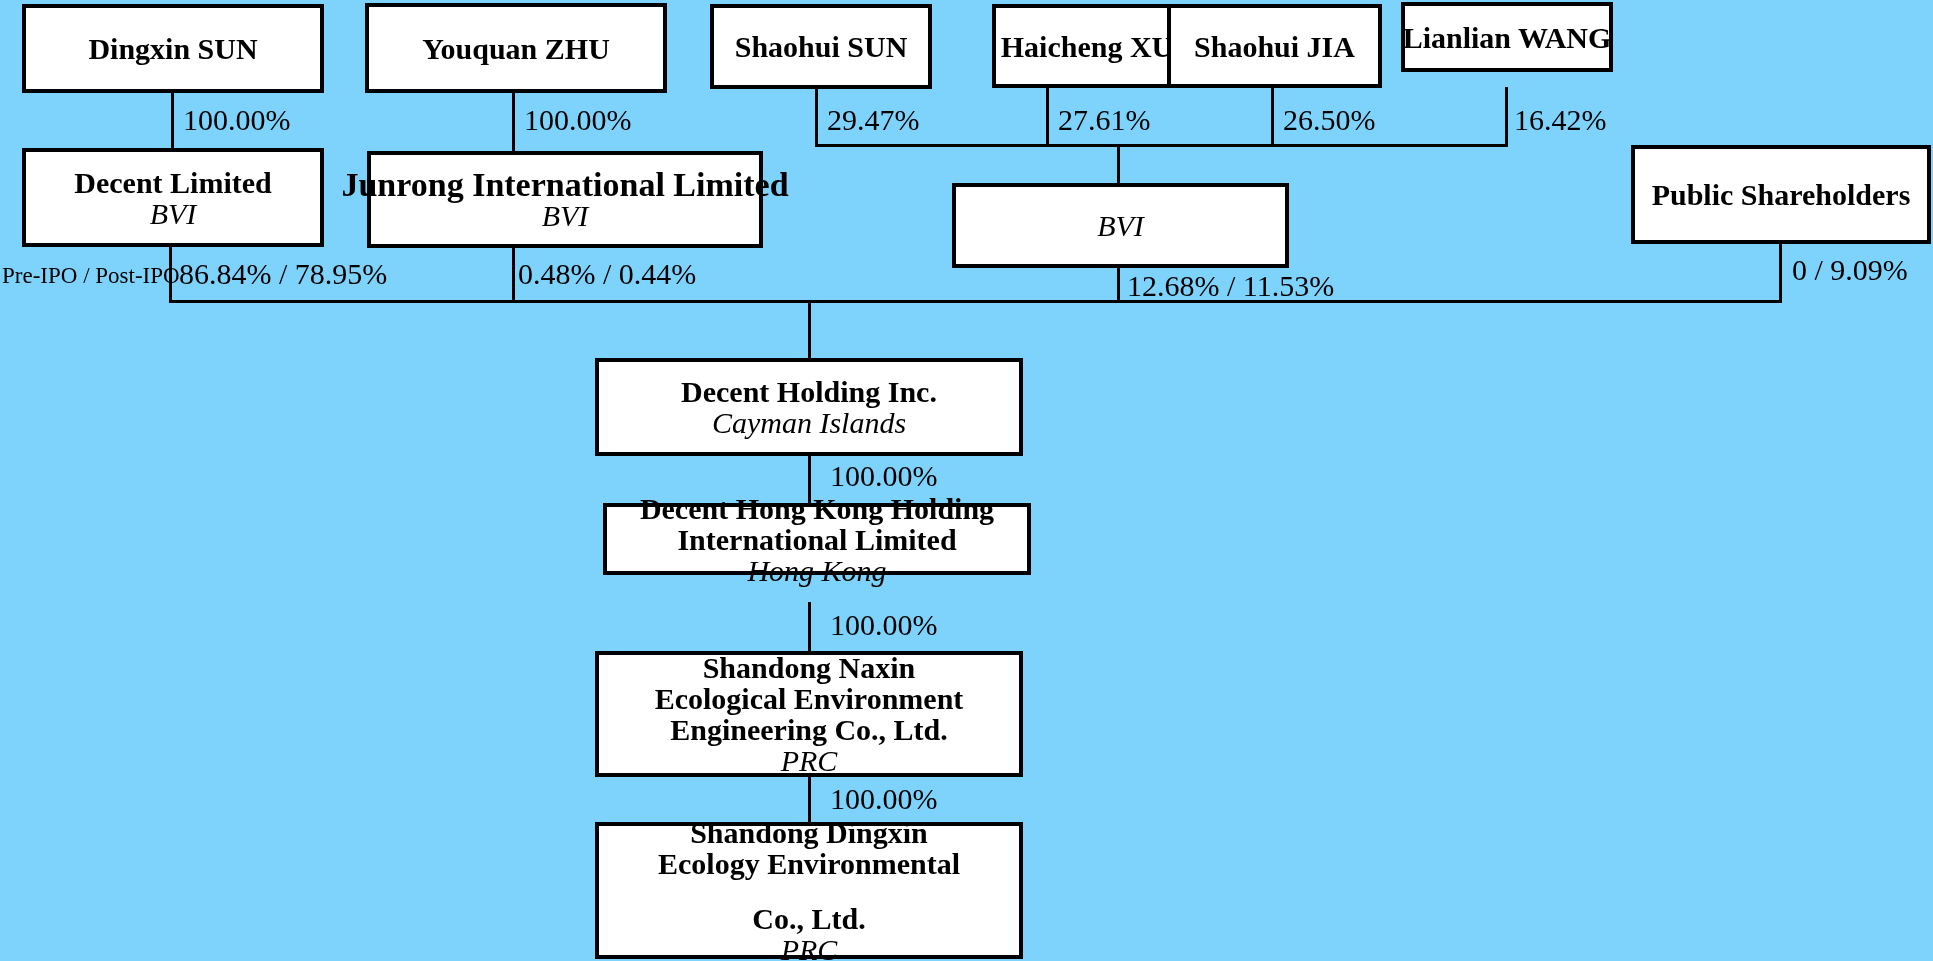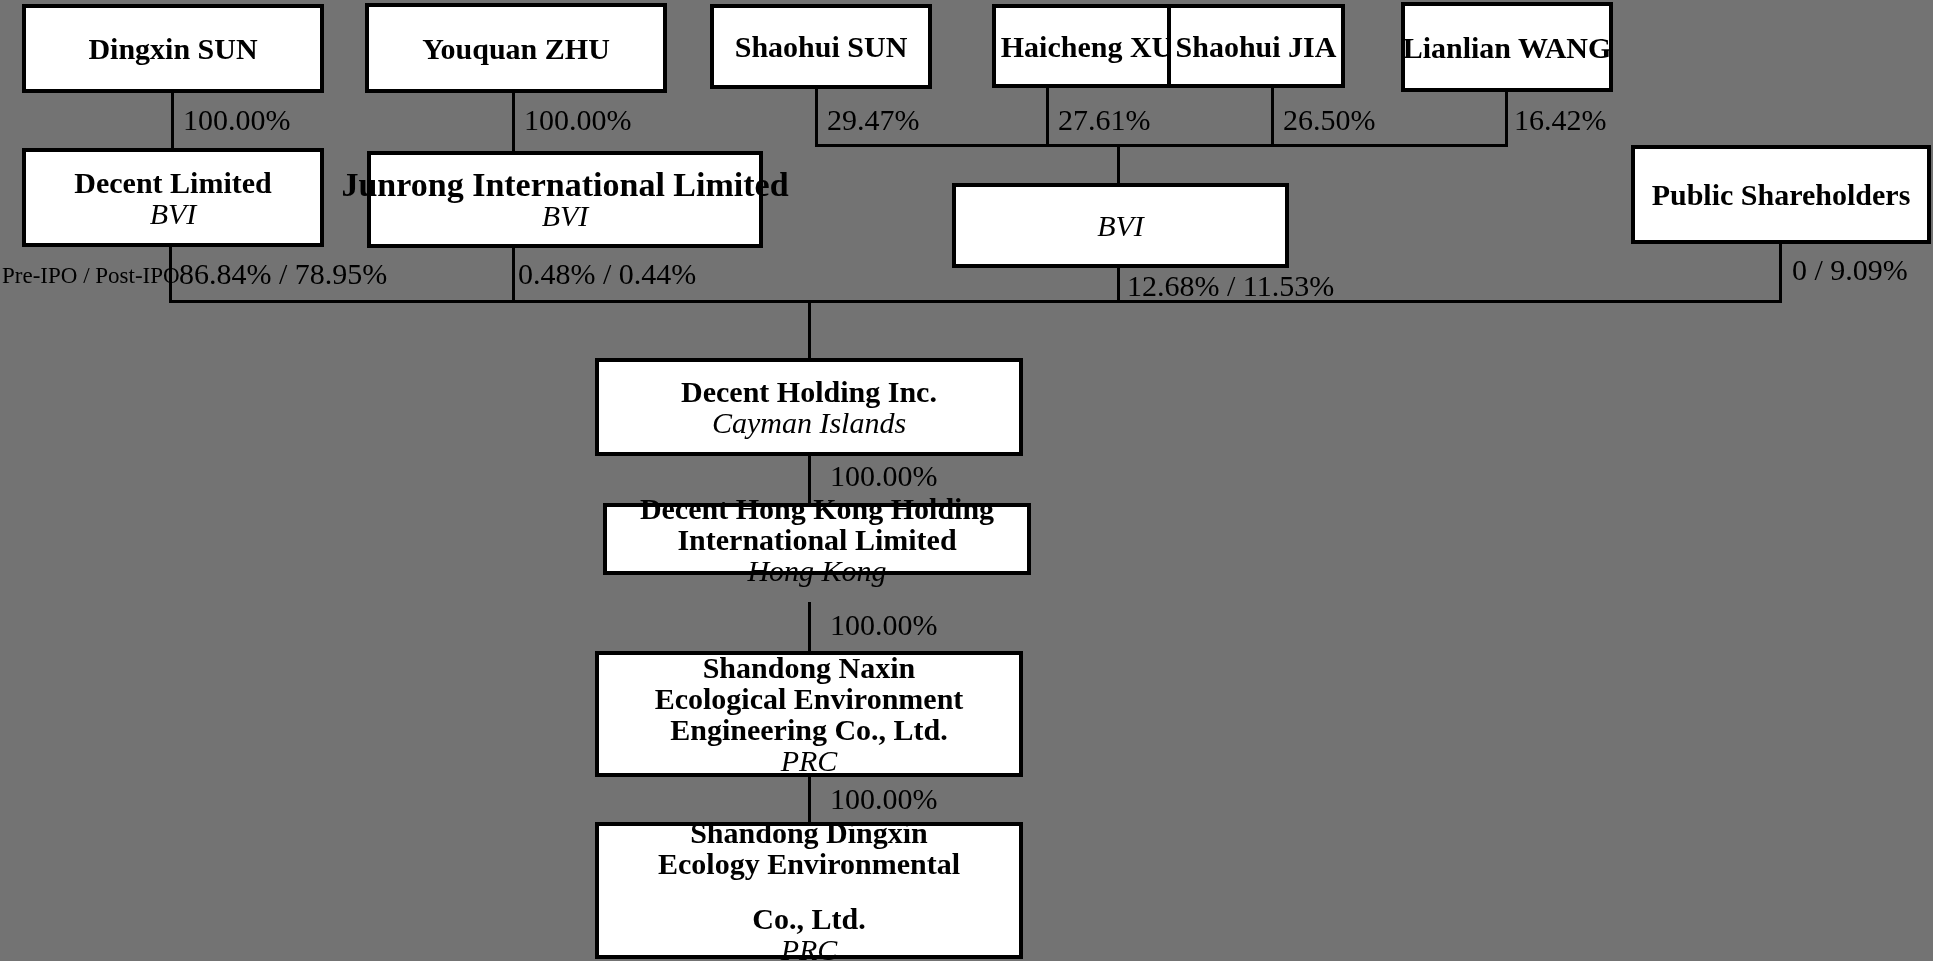--- a/index.html
+++ b/index.html
@@ -1,19 +1,19 @@
 <!DOCTYPE html>
 <html><head>
 <meta charset="utf-8">
 <style>
   html,body{margin:0;padding:0;background:#ffffff;}
   .stage{
     position:relative;
     width:1933px;height:961px;
-    background:#737373;
+    background:#7dd3fc;
     font-family:"Liberation Serif","DejaVu Serif",serif;
     color:#000;
     overflow:hidden;
   }
   .node{
     position:absolute;
     border:4px solid #000;
     background:#fff;
     display:flex;
     flex-direction:column;
@@ -83,24 +83,24 @@
   </div>
   <div class="node" style="left:365px;top:3px;width:302px;height:90px;">
     <div class="nm">Youquan ZHU</div>
   </div>
   <div class="node" style="left:710px;top:4px;width:222px;height:85px;">
     <div class="nm">Shaohui SUN</div>
   </div>
   <div class="node" style="left:992px;top:4px;width:190px;height:84px;">
     <div class="nm">Haicheng XU</div>
   </div>
-  <div class="node" style="left:1167px;top:4px;width:178px;height:84px;">
+  <div class="node" style="left:1167px;top:4px;width:215px;height:84px;">
     <div class="nm">Shaohui JIA</div>
   </div>
-  <div class="node" style="left:1401px;top:2px;width:212px;height:90px;text-align:right;">
+  <div class="node" style="left:1401px;top:2px;width:212px;height:70px;text-align:right;">
     <div class="nm">Lianlian WANG</div>
   </div>
 
   <div class="pct" style="left:183px;top:105px;">100.00%</div>
   <div class="pct" style="left:524px;top:105px;">100.00%</div>
   <div class="pct" style="left:827px;top:105px;">29.47%</div>
   <div class="pct" style="left:1058px;top:105px;">27.61%</div>
   <div class="pct" style="left:1283px;top:105px;">26.50%</div>
   <div class="pct" style="left:1514px;top:105px;">16.42%</div>
 

